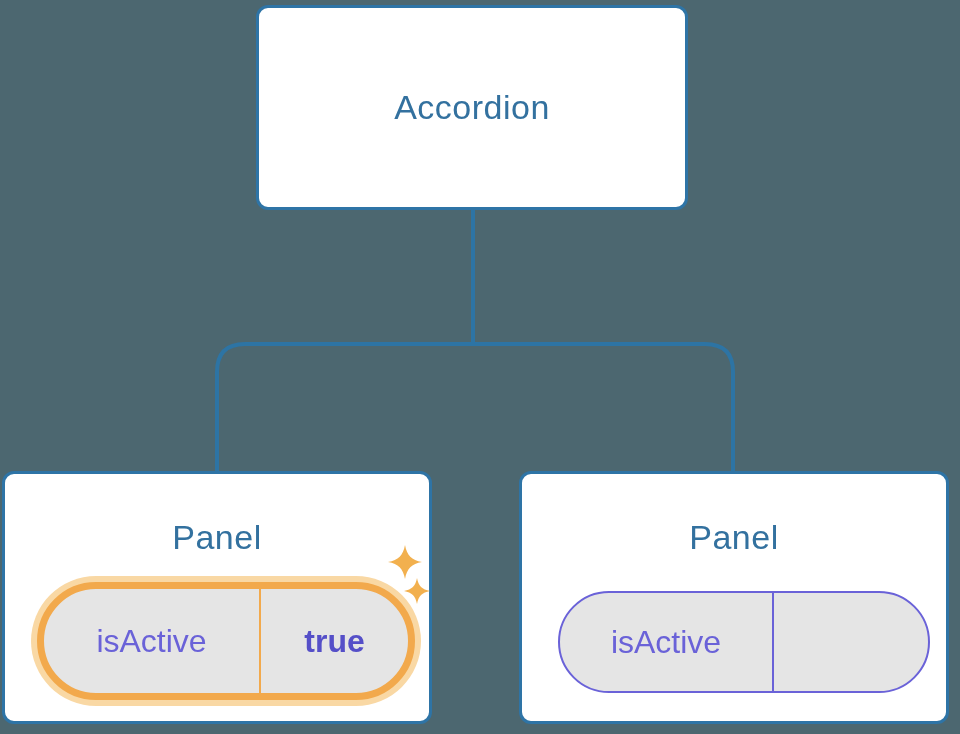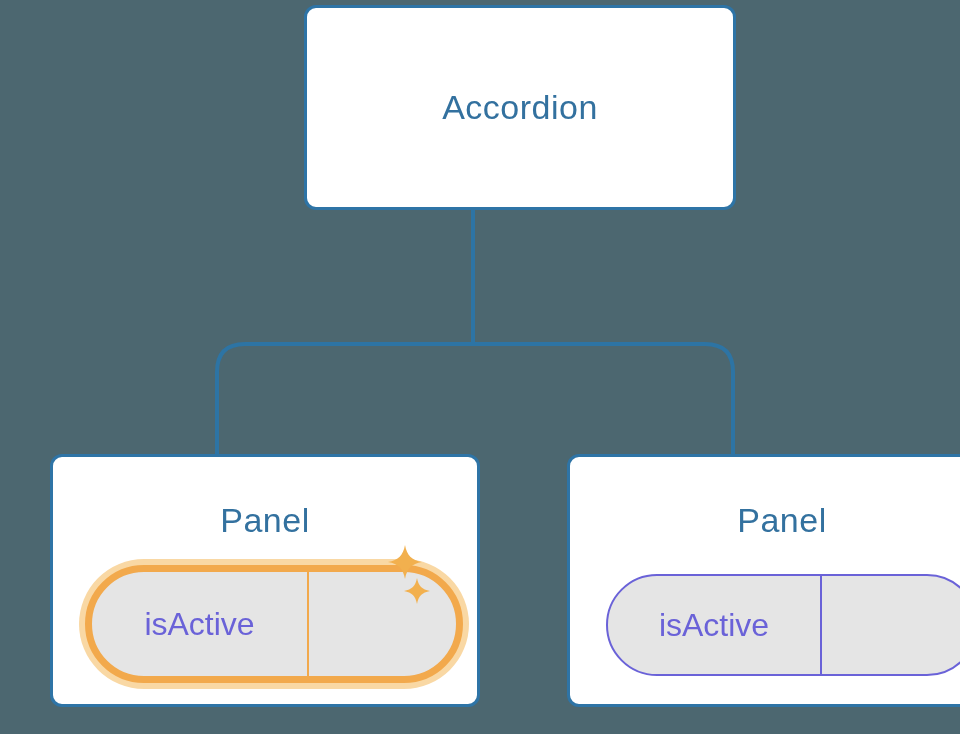--- a/index.html
+++ b/index.html
@@ -19,38 +19,37 @@
     left: 0; top: 0;
     width: 960px; height: 734px;
     pointer-events: none;
   }
   .node {
     position: absolute;
     background: #FFFFFF;
     border: 3px solid #2E74A6;
     border-radius: 12px;
     box-sizing: border-box;
-    margin-left: 48px;
   }
   .root-node {
     left: 256px; top: 5px;
     width: 432px; height: 205px;
     display: flex;
     align-items: center;
     justify-content: center;
   }
   .root-label {
     font-size: 34px;
     font-weight: 500;
     color: #33719F;
     letter-spacing: 0.5px;
   }
   .panel-node {
     width: 430px; height: 253px;
-    top: 454px;
+    top: 471px;
   }
   .panel-left  { left: 2px; }
   .panel-right { left: 519px; }
   .panel-title {
     position: absolute;
     top: 44px; left: 0; right: 0;
     text-align: center;
     font-size: 34px;
     font-weight: 500;
     color: #33719F;
@@ -113,20 +112,21 @@
 
   <div class="node root-node">
     <span class="root-label">Accordion</span>
   </div>
 
   <div class="node panel-node panel-left">
     <div class="panel-title">Panel</div>
     <div class="pill pill-active">
       <span class="pill-cell cell-prop">isActive</span>
       <span class="pill-divider divider-orange"></span>
+      <span class="pill-cell cell-value value-bold">true</span>
     </div>
   </div>
 
   <svg class="sparkles" viewBox="0 0 60 70">
     <path d="M27 3 C29 13.5 33.5 18 44 20 C33.5 22 29 26.5 27 37 C25 26.5 20.5 22 10 20 C20.5 18 25 13.5 27 3 Z" fill="#F2B04E"></path>
     <path d="M39 36 C40.5 44 44 47.5 52 49 C44 50.5 40.5 54 39 62 C37.5 54 34 50.5 26 49 C34 47.5 37.5 44 39 36 Z" fill="#F2B04E"></path>
   </svg>
 
   <div class="node panel-node panel-right">
     <div class="panel-title">Panel</div>

